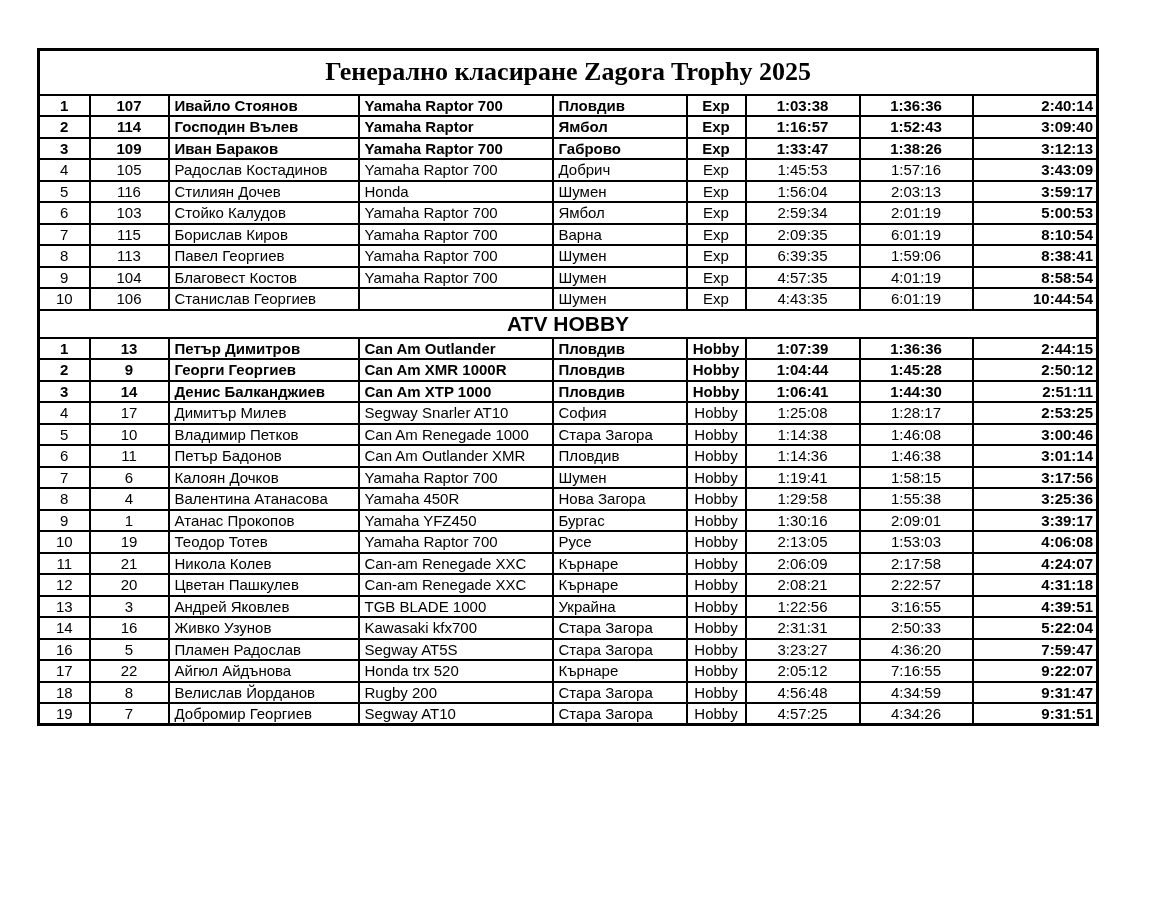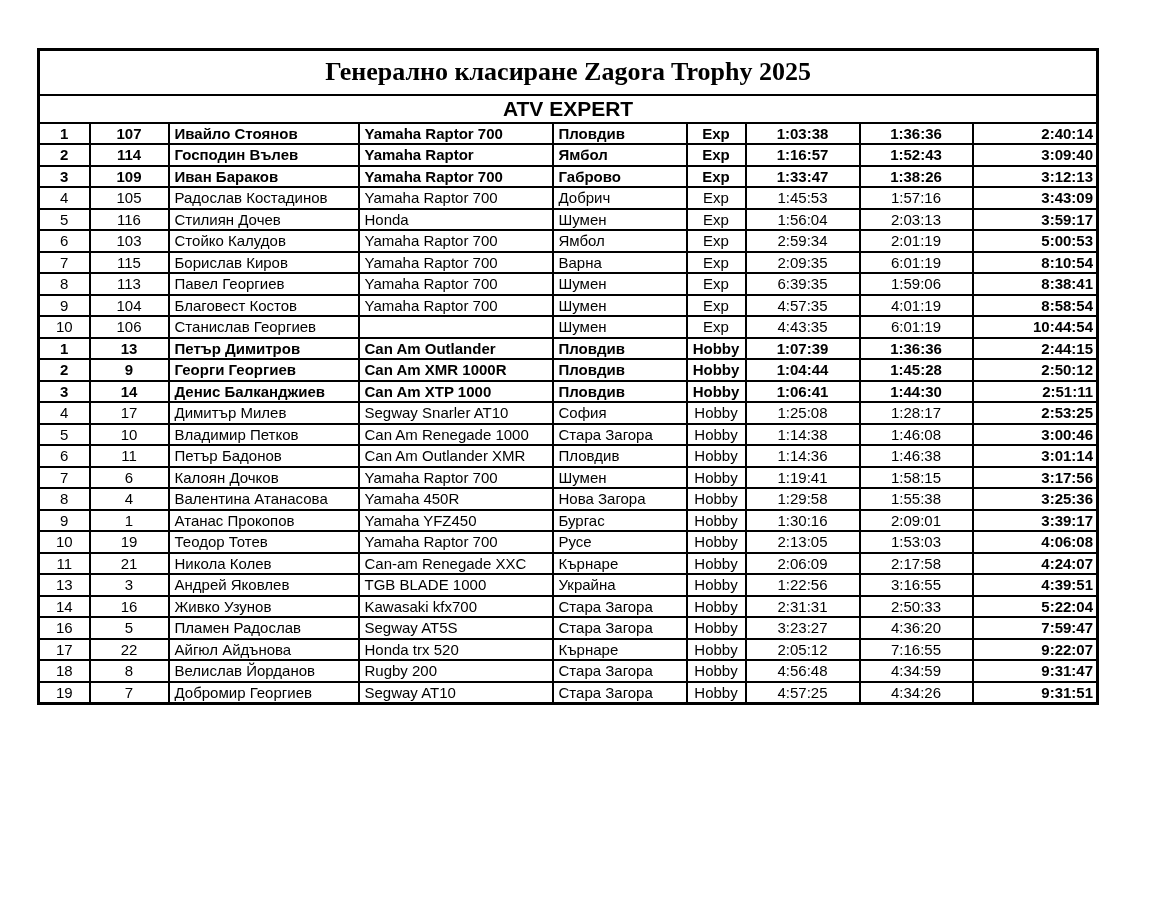--- a/index.html
+++ b/index.html
@@ -38,23 +38,20 @@
       <col style="width:114px">
         <col style="width:113px">
         <col style="width:125px">
     </colgroup>
     <thead>
       <tr>
         <th colspan="9" class="title-cell">Генерално класиране Zagora Trophy 2025</th>
       </tr>
     </thead>
     <tbody id="tbody">
-        <tr>
-    <td colspan="9" class="section-cell">ATV EXPERT</td>
-  </tr>
         <tr class="data-row top3">
     <td class="c-pos">1</td>
     <td class="c-num">107</td>
     <td class="c-pilot">Ивайло Стоянов</td>
     <td class="c-atv">Yamaha Raptor 700</td>
     <td class="c-club">Пловдив</td>
     <td class="c-cls">Exp</td>
     <td class="c-day1">1:03:38</td>
     <td class="c-day2">1:36:36</td>
     <td class="c-total">2:40:14</td>
@@ -151,20 +148,23 @@
     <td class="c-pos">10</td>
     <td class="c-num">106</td>
     <td class="c-pilot">Станислав Георгиев</td>
     <td class="c-atv"></td>
     <td class="c-club">Шумен</td>
     <td class="c-cls">Exp</td>
     <td class="c-day1">4:43:35</td>
     <td class="c-day2">6:01:19</td>
     <td class="c-total">10:44:54</td>
   </tr>
+        <tr>
+    <td colspan="9" class="section-cell">ATV HOBBY</td>
+  </tr>
         <tr class="data-row top3">
     <td class="c-pos">1</td>
     <td class="c-num">13</td>
     <td class="c-pilot">Петър Димитров</td>
     <td class="c-atv">Can Am Outlander</td>
     <td class="c-club">Пловдив</td>
     <td class="c-cls">Hobby</td>
     <td class="c-day1">1:07:39</td>
     <td class="c-day2">1:36:36</td>
     <td class="c-total">2:44:15</td>
@@ -273,20 +273,31 @@
     <td class="c-num">21</td>
     <td class="c-pilot">Никола Колев</td>
     <td class="c-atv">Can-am Renegade XXC</td>
     <td class="c-club">Кърнаре</td>
     <td class="c-cls">Hobby</td>
     <td class="c-day1">2:06:09</td>
     <td class="c-day2">2:17:58</td>
     <td class="c-total">4:24:07</td>
   </tr>
         <tr class="data-row">
+    <td class="c-pos">12</td>
+    <td class="c-num">20</td>
+    <td class="c-pilot">Цветан Пашкулев</td>
+    <td class="c-atv">Can-am Renegade XXC</td>
+    <td class="c-club">Кърнаре</td>
+    <td class="c-cls">Hobby</td>
+    <td class="c-day1">2:08:21</td>
+    <td class="c-day2">2:22:57</td>
+    <td class="c-total">4:31:18</td>
+  </tr>
+        <tr class="data-row">
     <td class="c-pos">13</td>
     <td class="c-num">3</td>
     <td class="c-pilot">Андрей Яковлев</td>
     <td class="c-atv">TGB BLADE 1000</td>
     <td class="c-club">Украйна</td>
     <td class="c-cls">Hobby</td>
     <td class="c-day1">1:22:56</td>
     <td class="c-day2">3:16:55</td>
     <td class="c-total">4:39:51</td>
   </tr>

